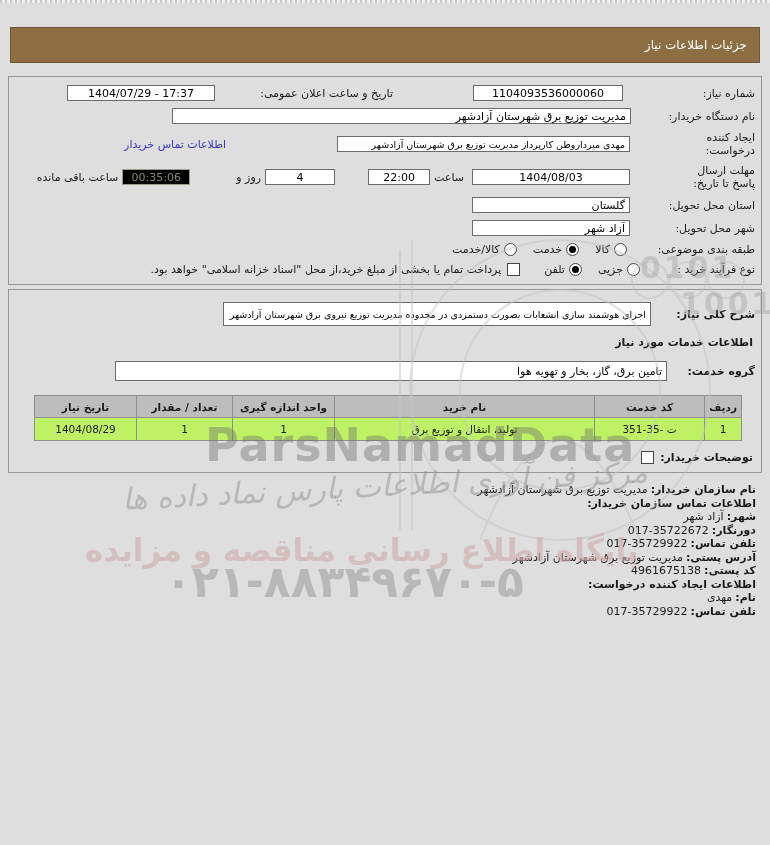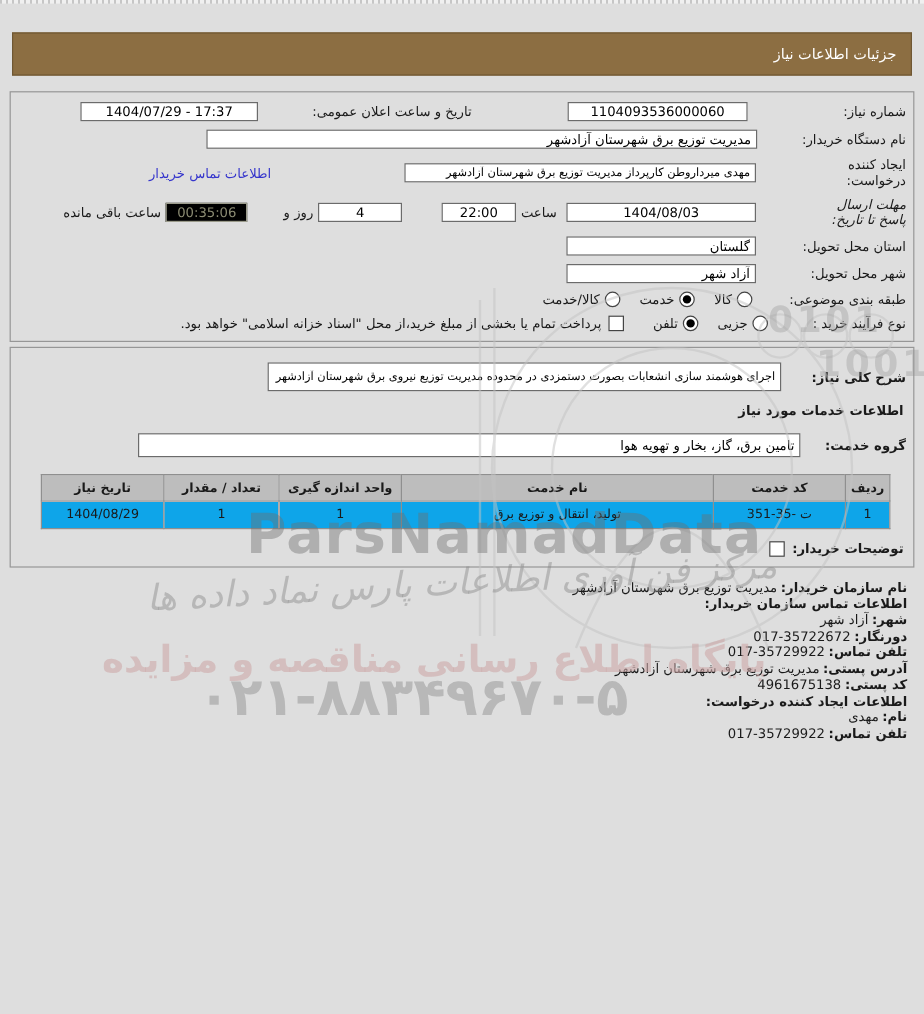--- a/index.html
+++ b/index.html
@@ -34,42 +34,42 @@
   .rdo.on::after{content:"";position:absolute;inset:2px;background:#000;border-radius:50%;}
   .cbx{display:inline-block;width:13px;height:13px;border:1px solid #444;background:#fff;
        box-sizing:border-box;flex:0 0 auto;}
   b,.bold{font-weight:bold;}
   .heading{font-weight:bold;margin:10px 2px 12px;}
   table.svc{border-collapse:collapse;table-layout:fixed;width:707px;margin:14px 13px 0 auto;
     font-size:10.5px;}
   table.svc th,table.svc td{border:1px solid #8f8f8f;text-align:center;padding:0 2px;
     overflow:hidden;white-space:nowrap;}
   table.svc th{background:#bdbdbd;font-weight:bold;height:21px;}
-  table.svc td{background:#0ea5e9;height:22px;}
+  table.svc td{background:#bef264;height:22px;}
   .force-ltr{direction:ltr;unicode-bidi:bidi-override;}
   .contact{margin:10px 14px 0 0;line-height:13.5px;}
   .cline b{margin-left:3px;}
   
   .wm{position:absolute;inset:0;pointer-events:none;z-index:5;overflow:hidden;}
   .wm-brand{position:absolute;left:205px;top:418px;font-size:46px;font-weight:bold;
     color:rgba(110,110,110,.42);letter-spacing:1px;direction:ltr;}
   .wm-script{position:absolute;left:40px;top:468px;width:690px;text-align:center;
     font-size:30px;font-style:italic;color:rgba(135,135,135,.45);transform:rotate(-3deg);}
   .wm-pink{position:absolute;left:85px;top:532px;font-size:31px;font-weight:bold;
     color:rgba(205,168,168,.60);letter-spacing:2px;}
   .wm-phone{position:absolute;left:165px;top:556px;font-size:44px;font-weight:bold;
     color:rgba(130,130,130,.42);letter-spacing:4px;}
   .wm-d1{position:absolute;left:640px;top:250px;font-size:30px;font-weight:bold;
     color:rgba(150,150,150,.35);letter-spacing:3px;direction:ltr;}
   .wm-d2{position:absolute;left:660px;top:286px;font-size:30px;font-weight:bold;
     color:rgba(150,150,150,.35);letter-spacing:3px;direction:ltr;margin-left:20px;}
   
   .ml4{margin-left:4px;}.ml6{margin-left:6px;}.ml8{margin-left:8px;}.ml12{margin-left:12px;}
   .ml16{margin-left:16px;}.ml24{margin-left:24px;}.ml33{margin-left:33px;}.ml36{margin-left:36px;}
-  .ml43{margin-left:43px;font-style:italic;}.ml45{margin-left:45px;}.ml46{margin-left:30px;}.ml80{margin-left:80px;}
+  .ml43{margin-left:43px;}.ml45{margin-left:45px;}.ml46{margin-left:46px;}.ml80{margin-left:80px;}
   .ml111{margin-left:111px;}
 </style>
 </head>
 <body>
 
 <div class="top-dots"></div>
 
 <div class="title-bar">
   <span>جزئیات اطلاعات نیاز</span>
 </div>
@@ -157,21 +157,21 @@
         <col style="width:110px">
         <col style="width:260px">
       <col style="width:102px">
         <col style="width:96px">
         <col style="width:102px">
     </colgroup>
     <thead>
       <tr>
         <th>ردیف</th>
         <th>کد خدمت</th>
-        <th>نام خدمت</th>
+        <th>نام خرید</th>
         <th>واحد اندازه گیری</th>
         <th>تعداد / مقدار</th>
         <th>تاریخ نیاز</th>
       </tr>
     </thead>
     <tbody>
       <tr>
         <td>1</td>
         <td class="force-ltr">351-35- ت</td>
         <td>تولید، انتقال و توزیع برق</td>

